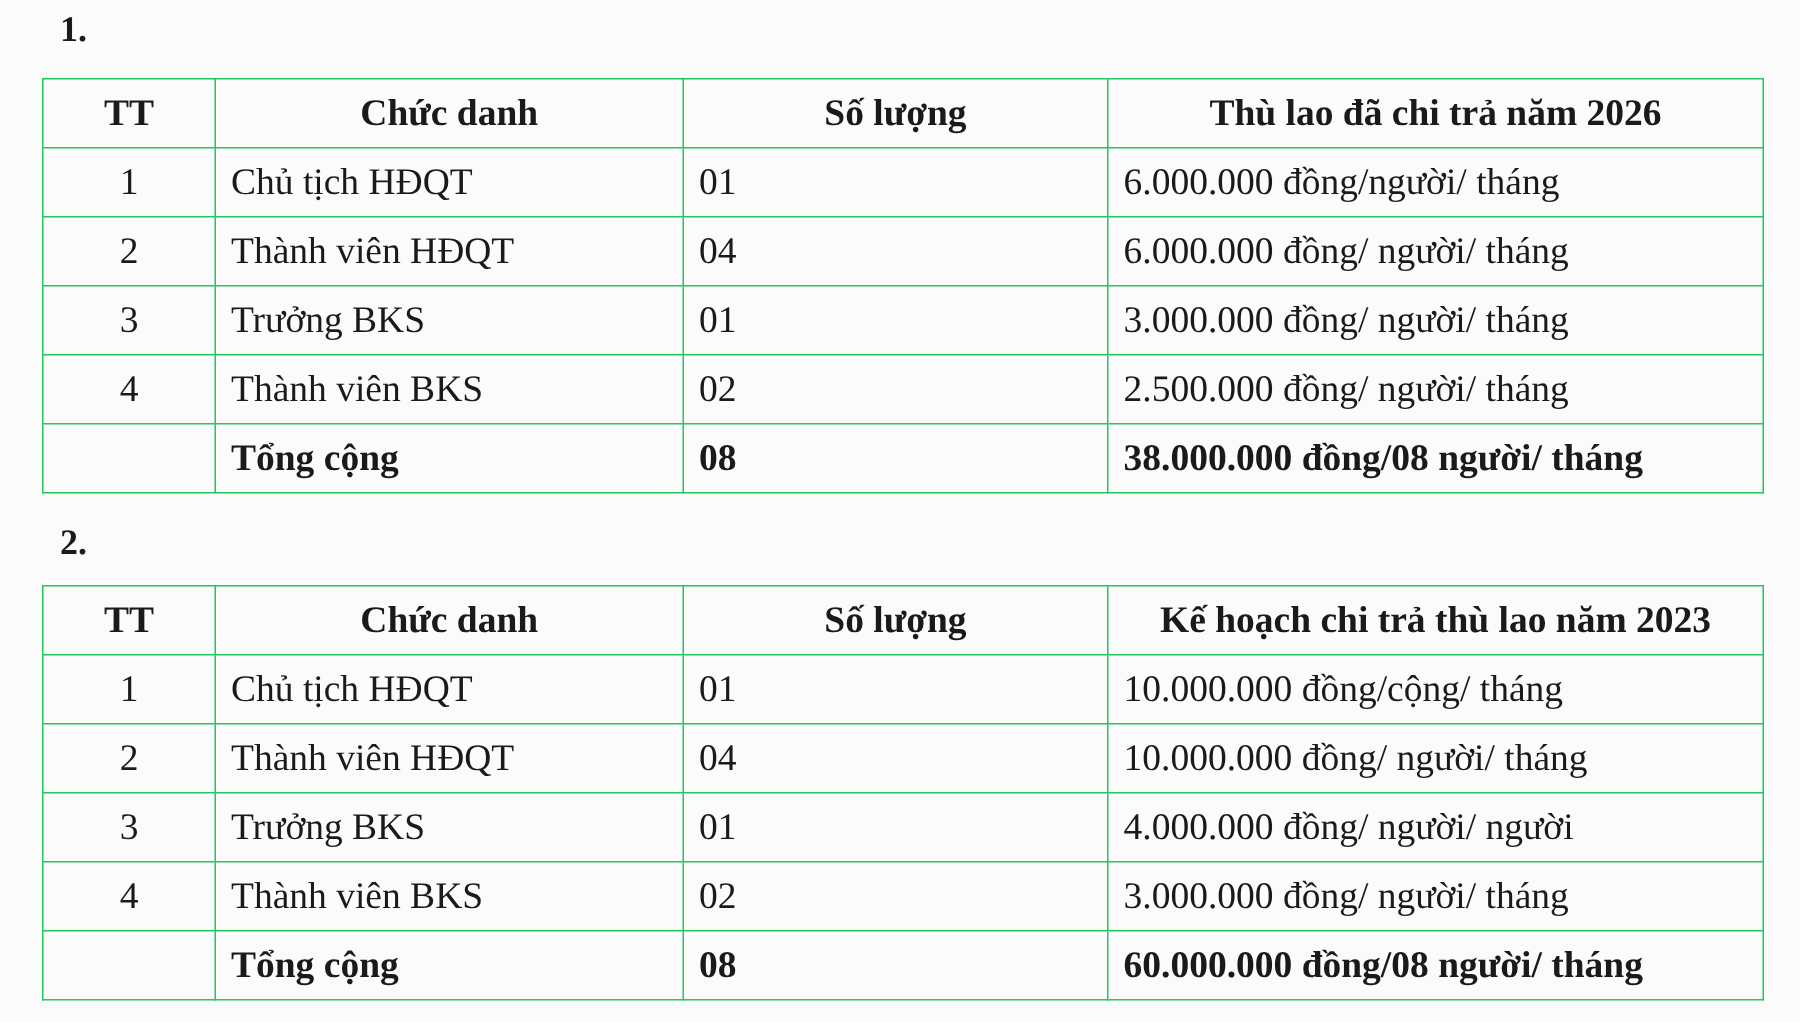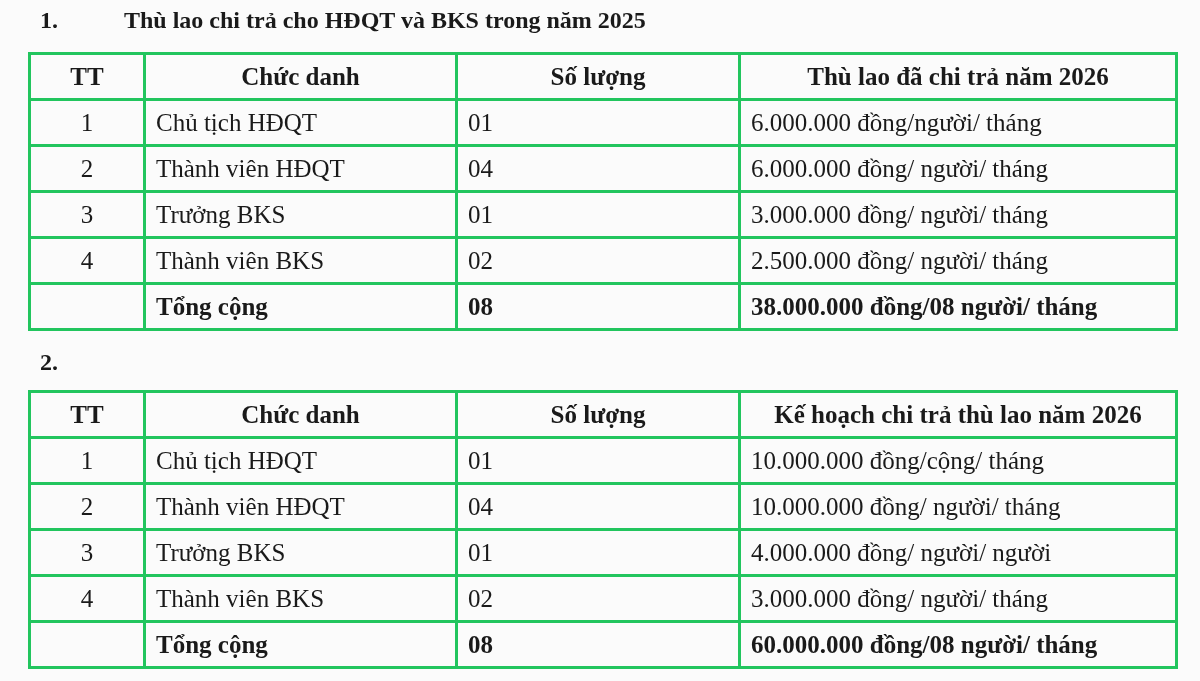--- a/index.html
+++ b/index.html
@@ -21,21 +21,21 @@
   table {
     position: absolute; left: 28px;
     width: 1147px;
     border-collapse: collapse;
     table-layout: fixed;
     font-size: 25px;
   }
   #t1 { top: 52px; }
   #t2 { top: 390px; }
   td, th {
-    border: 3px solid #22c55e;
+    border: 1px solid #22c55e;
     height: 46px; padding: 0 10px;
     font-weight: normal;
     box-sizing: border-box;
     white-space: nowrap;
   }
   th { font-weight: bold; text-align: center; }
   col.c1 { width: 115px; }
   col.c2 { width: 312px; }
   col.c3 { width: 283px; }
   col.c4 { width: 437px; }
@@ -43,21 +43,20 @@
   td.title { text-align: left; }
   td.qty { text-align: left; }
   td.amt { text-align: left; }
   tr.total td { font-weight: bold; }
 </style>
 </head>
 <body>
 
 <div class="heading" id="h1">
   <span class="num">1.</span>
-  <span>Thù lao chi trả cho HĐQT và BKS trong năm 2025</span>
 </div>
 
 <table id="t1">
   <colgroup>
       <col class="c1">
       <col class="c2">
       <col class="c3">
       <col class="c4">
     </colgroup>
   <tbody>
@@ -109,21 +108,21 @@
       <col class="c1">
       <col class="c2">
       <col class="c3">
       <col class="c4">
     </colgroup>
   <tbody>
       <tr>
     <th>TT</th>
     <th>Chức danh</th>
     <th>Số lượng</th>
-    <th>Kế hoạch chi trả thù lao năm 2026</th>
+    <th>Kế hoạch chi trả thù lao năm 2023</th>
   </tr>
   <tr>
     <td class="tt">1</td>
     <td class="title">Chủ tịch HĐQT</td>
     <td class="qty">01</td>
     <td class="amt">10.000.000 đồng/cộng/ tháng</td>
   </tr>
   <tr>
     <td class="tt">2</td>
     <td class="title">Thành viên HĐQT</td>

